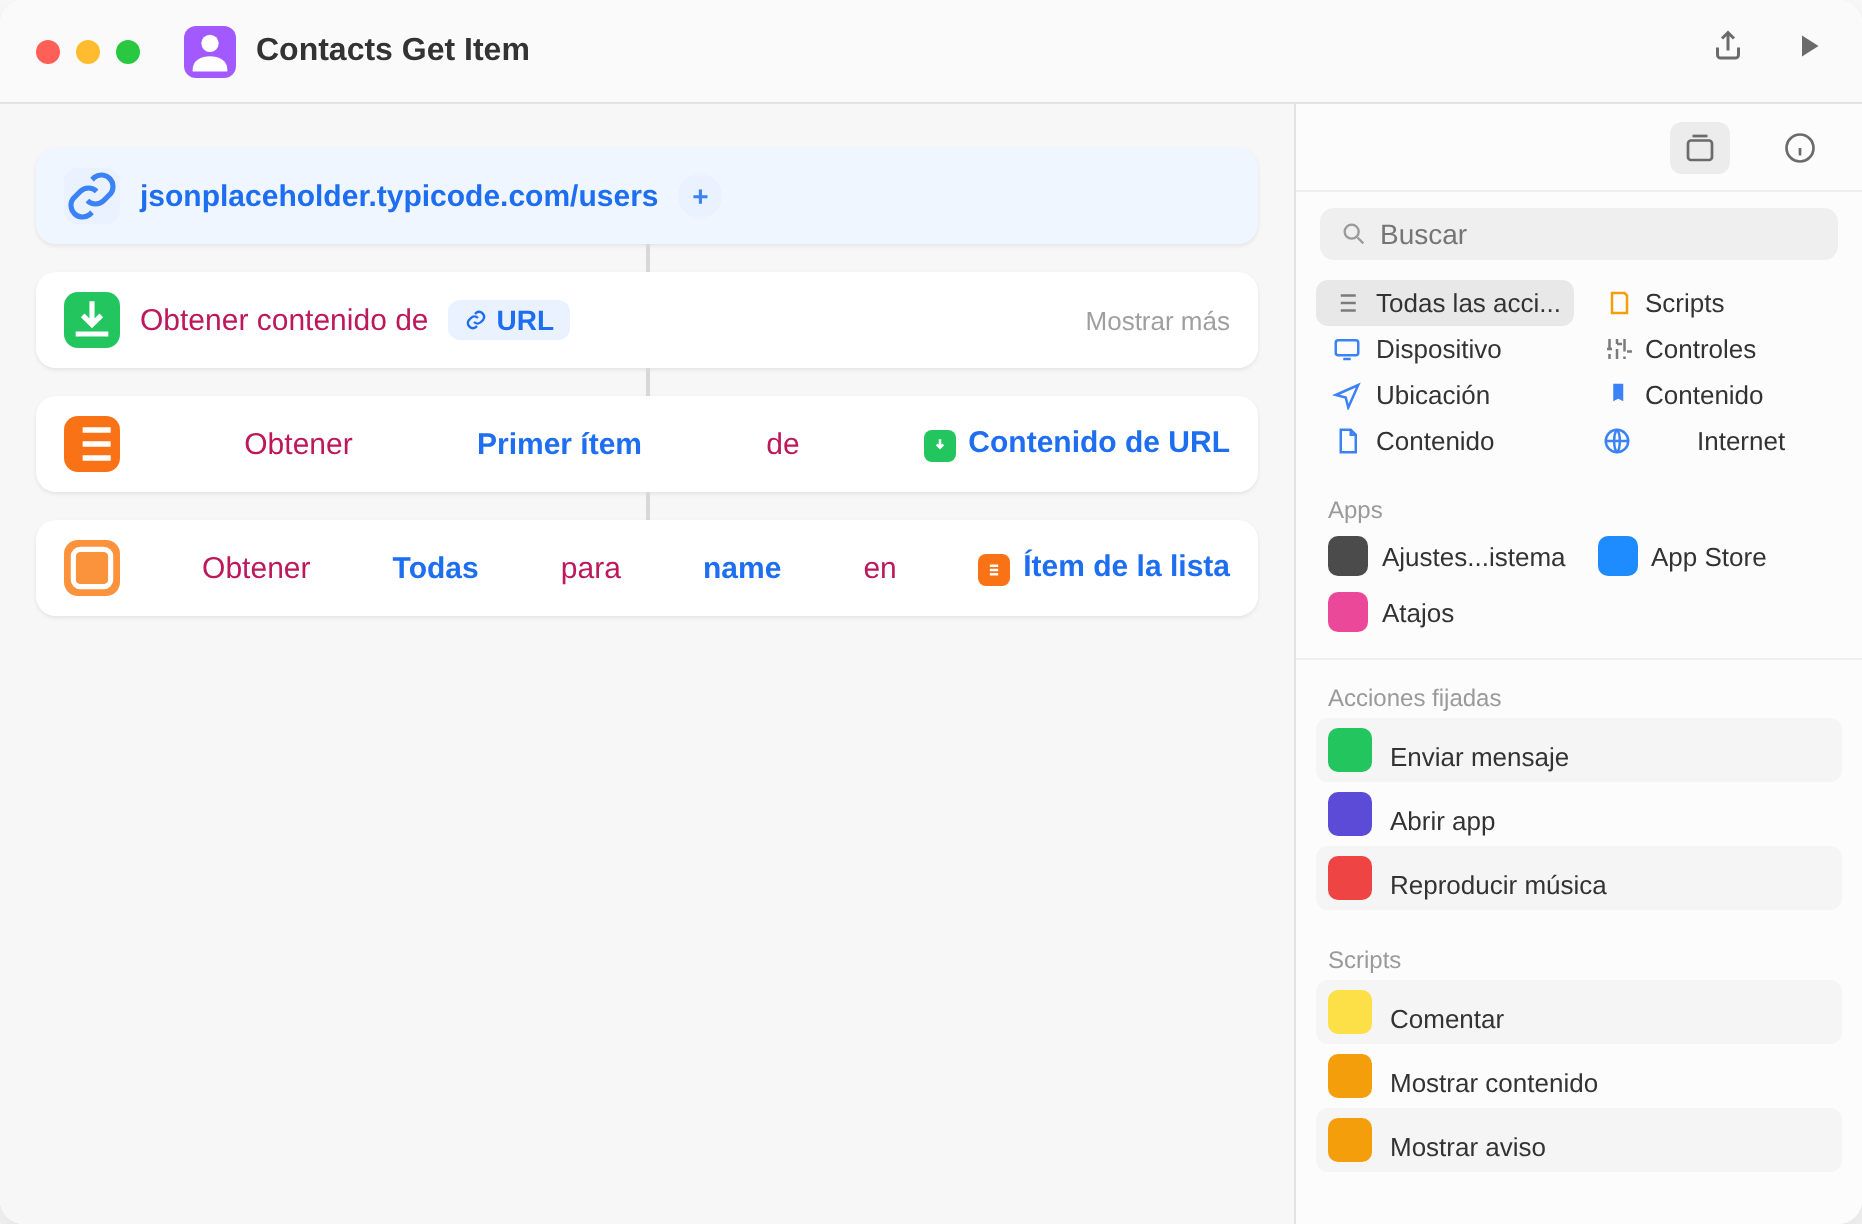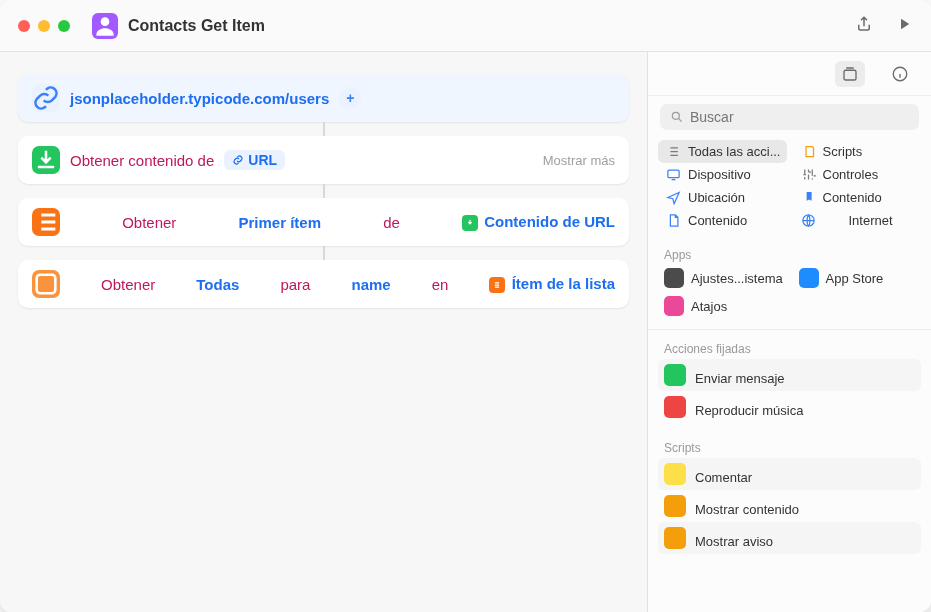--- a/index.html
+++ b/index.html
@@ -281,20 +281,24 @@
 
     <div class="divider" style="margin-top:10px;"></div>
 
     <div class="section-hdr">Acciones fijadas</div>
     <div class="actlist" id="pinnedlist">
         <div class="actitem">
           <span class="act-ico" style="background:#22c55e;color:#fff"></span>
           <span>Enviar mensaje</span>
         </div>
         <div class="actitem">
+          <span class="act-ico" style="background:#5b4bd6;color:#fff"></span>
+          <span>Abrir app</span>
+        </div>
+        <div class="actitem">
           <span class="act-ico" style="background:#ef4444;color:#fff"></span>
           <span>Reproducir música</span>
         </div>
       </div>
 
     <div class="section-hdr">Scripts</div>
     <div class="actlist" id="scriptslist" style="flex:1; overflow:hidden;">
         <div class="actitem">
           <span class="act-ico" style="background:#fde047;color:#a16207"></span>
           <span>Comentar</span>

